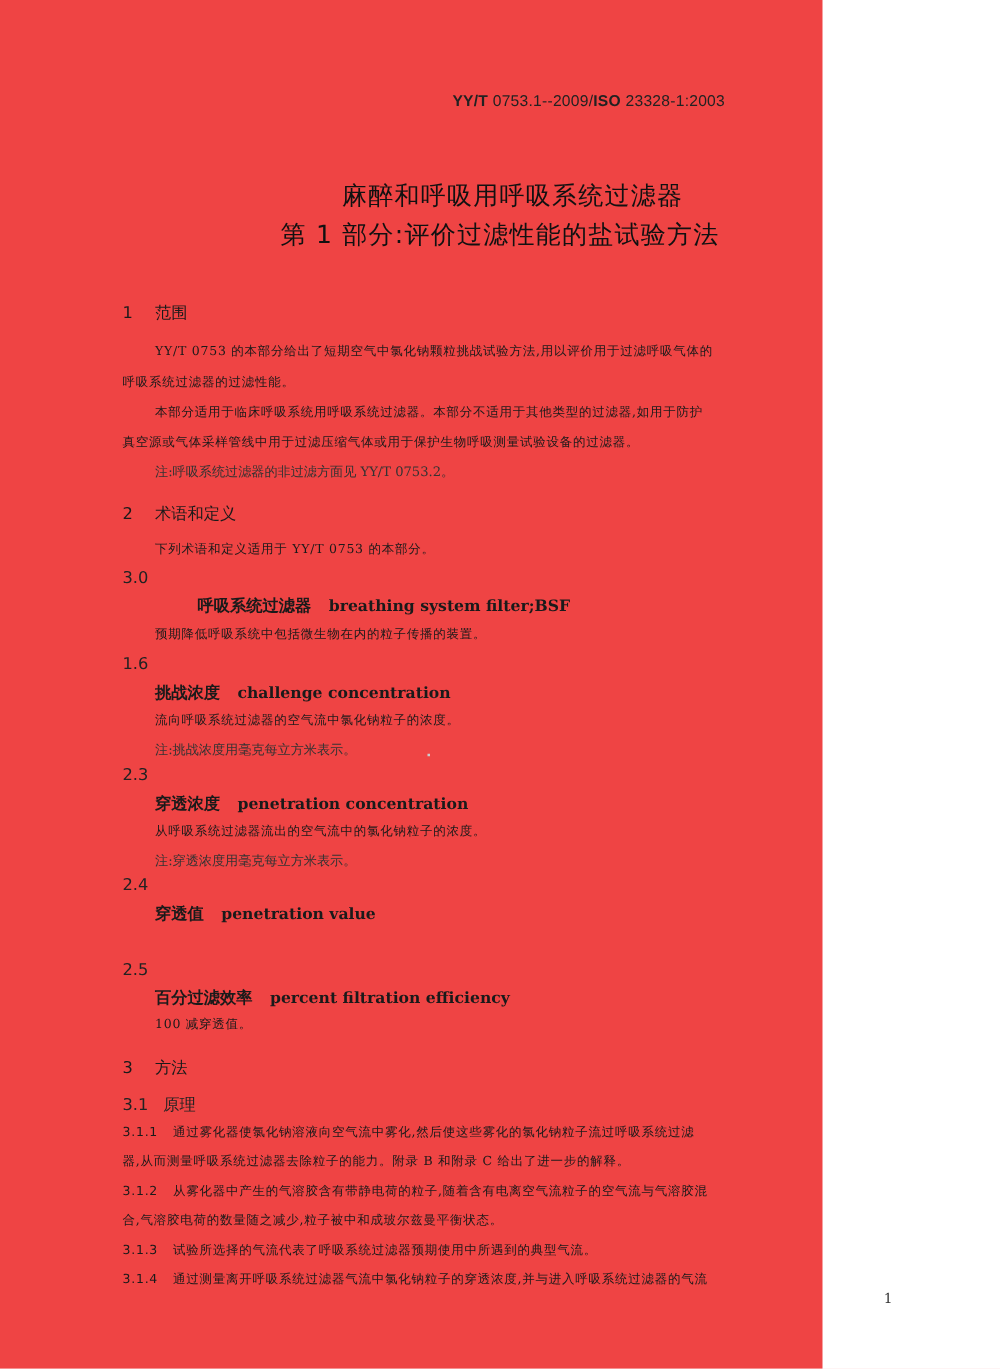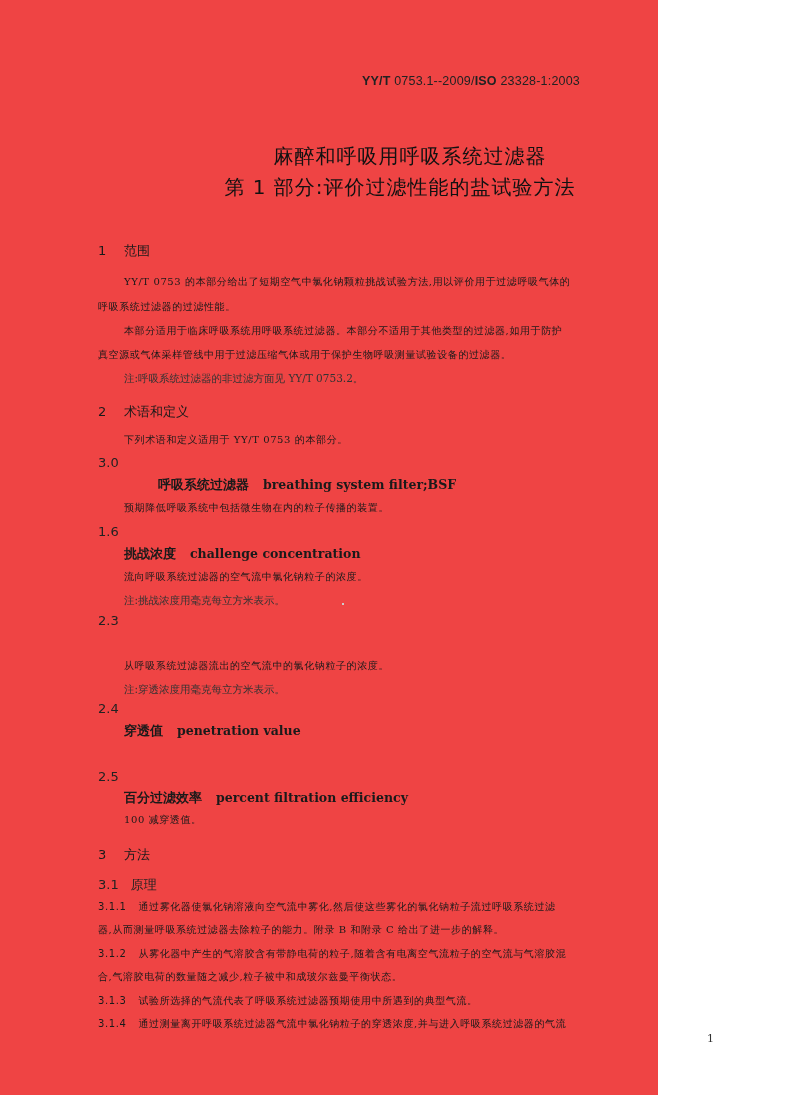--- a/index.html
+++ b/index.html
@@ -57,20 +57,21 @@
   <div class="ln" style="left:124px; top:476px;margin-left:34px;"><span class="term-zh">呼吸系统过滤器</span><span class="term-en">breathing system filter;BSF</span></div>
   <div class="ln para" style="left:124px; top:499px;">预期降低呼吸系统中包括微生物在内的粒子传播的装置。</div>
 
   <div class="ln clause" style="left:98px; top:523px;">1.6</div>
   <div class="ln" style="left:124px; top:545px;"><span class="term-zh">挑战浓度</span><span class="term-en">challenge concentration</span></div>
   <div class="ln para" style="left:124px; top:568px;">流向呼吸系统过滤器的空气流中氯化钠粒子的浓度。</div>
   <div class="ln note" style="left:124px; top:591px;">注:挑战浓度用毫克每立方米表示。</div>
   <div class="speck" style="left:342px; top:603px;"></div>
 
   <div class="ln clause" style="left:98px; top:612px;">2.3</div>
+  <div class="ln" style="left:124px; top:634px;"><span class="term-zh">穿透浓度</span><span class="term-en">penetration concentration</span></div>
   <div class="ln para" style="left:124px; top:657px;">从呼吸系统过滤器流出的空气流中的氯化钠粒子的浓度。</div>
   <div class="ln note" style="left:124px; top:680px;">注:穿透浓度用毫克每立方米表示。</div>
 
   <div class="ln clause" style="left:98px; top:700px;">2.4</div>
   <div class="ln" style="left:124px; top:722px;"><span class="term-zh">穿透值</span><span class="term-en">penetration value</span></div>
 
   <div class="ln clause" style="left:98px; top:768px;">2.5</div>
   <div class="ln" style="left:124px; top:789px;"><span class="term-zh">百分过滤效率</span><span class="term-en">percent filtration efficiency</span></div>
   <div class="ln para" style="left:124px; top:811px;">100 减穿透值。</div>
 

